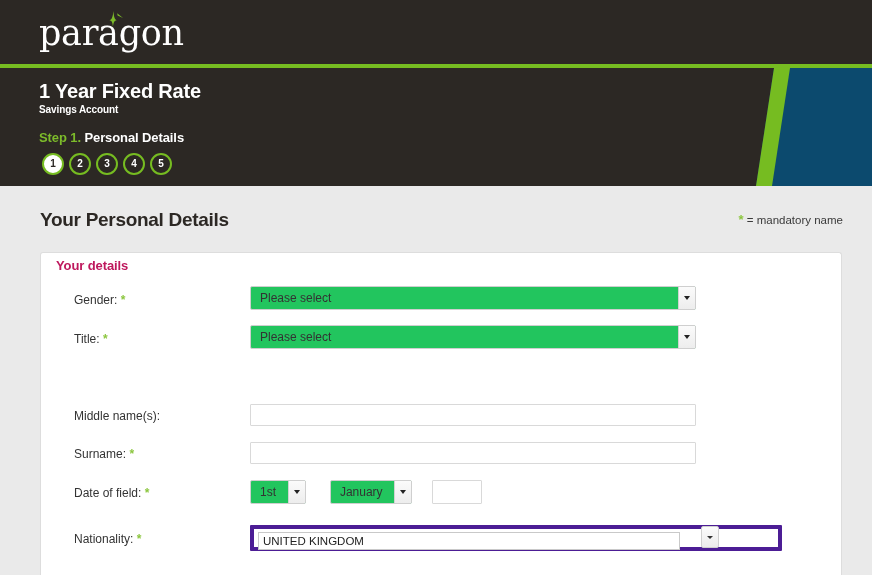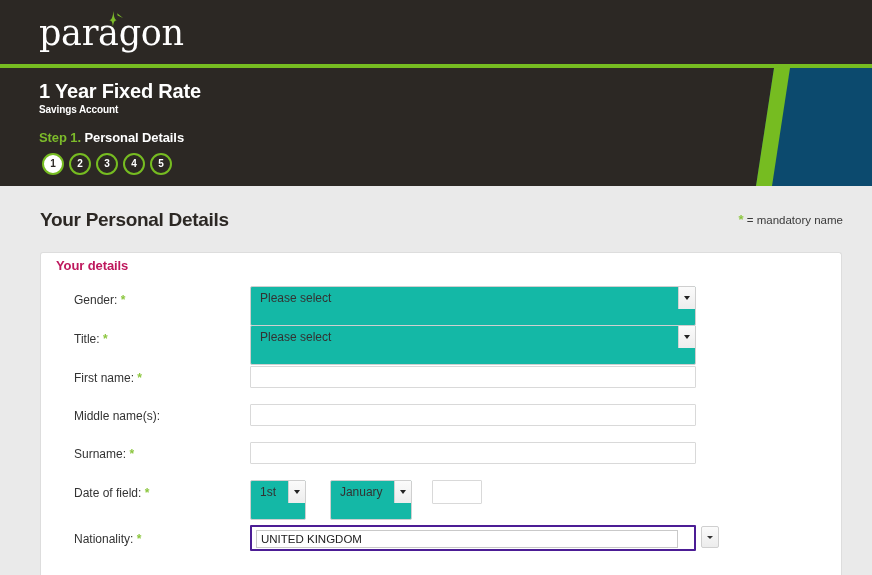--- a/index.html
+++ b/index.html
@@ -186,23 +186,23 @@
     font-size: 12px;
     padding: 0 5px;
     color: #222;
     border-radius: 1px;
     display: block;
   }
   .sel-wrap {
     position: relative;
     display: inline-block;
     vertical-align: top;
-    height: 40px;
+    height: 24px;
     border: 1px solid #cfcfcf;
-    background: #14b8a6;
+    background: #22c55e;
     border-radius: 2px;
   }
   .sel-wrap .sel-text {
     position: absolute;
     left: 9px; top: 4px;
     font-size: 12px;
     color: #333333;
     white-space: nowrap;
   }
   .sel-btn {
@@ -234,22 +234,22 @@
     margin-left: 16px;
     font-size: 12px;
     padding: 0 4px;
     font-family: "Liberation Sans", sans-serif;
   }
   .gap { display: inline-block; width: 15px; }
 
   
   .combo {
     position: relative;
-    width: 446px; height: 26px;
-    border: 2px solid #4c1d95;
+    width: 532px; height: 26px;
+    border: 4px solid #4c1d95;
     background: #ffffff;
     border-radius: 1px;
   }
   .combo-input {
     position: absolute;
     left: 4px; top: 3px;
     width: 422px; height: 18px;
     border: 1px solid #c9c9c9;
     background: #ffffff;
     font-family: "Liberation Sans", sans-serif;
@@ -344,29 +344,20 @@
       <div class="field-zone">
         <div class="sel-wrap sel-wide">
           <span class="sel-text">Please select</span>
           <span class="sel-btn">
             <span class="caret"></span>
           </span>
         </div>
       </div>
     </div>
 
-    <div class="form-row" style="top:111px">
-      <div class="field-label">
-        <span>First name:</span>
-        <span class="ast">*</span>
-      </div>
-      <div class="field-zone" style="top:2px">
-        <input class="txt" type="text" value="" style="">
-      </div>
-    </div>
 
     <div class="form-row" style="top:149px">
       <div class="field-label">
         <span>Middle name(s):</span>
       </div>
       <div class="field-zone" style="top:2px">
         <input class="txt" type="text" value="" style="">
       </div>
     </div>
 

